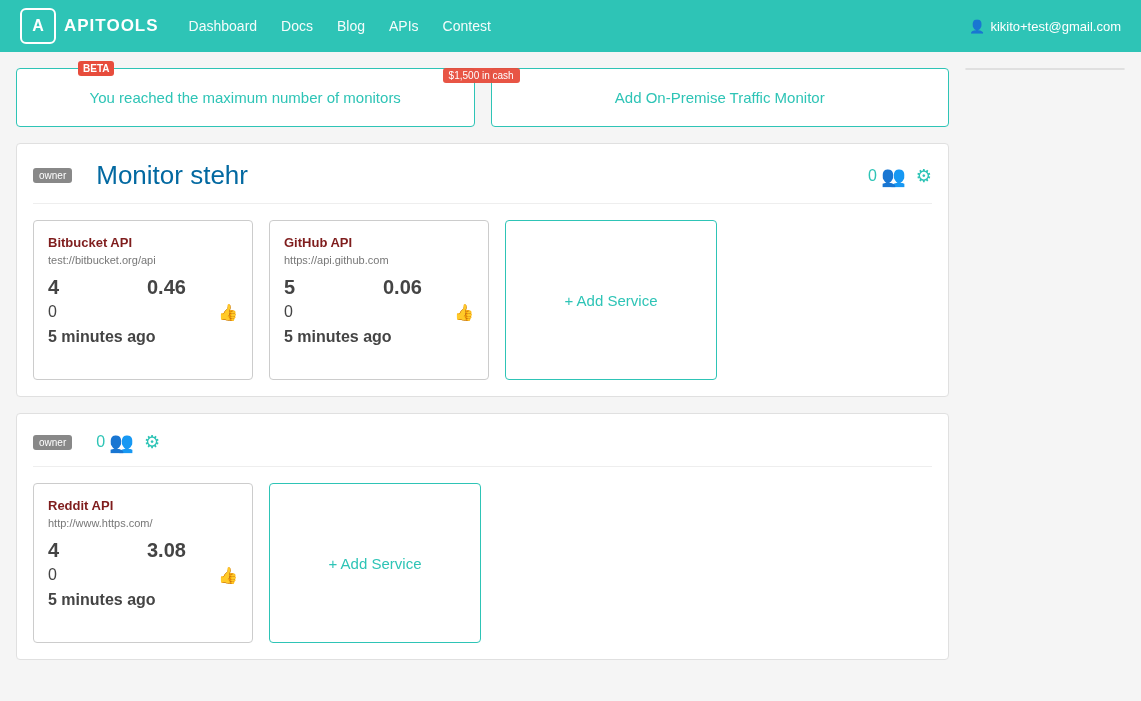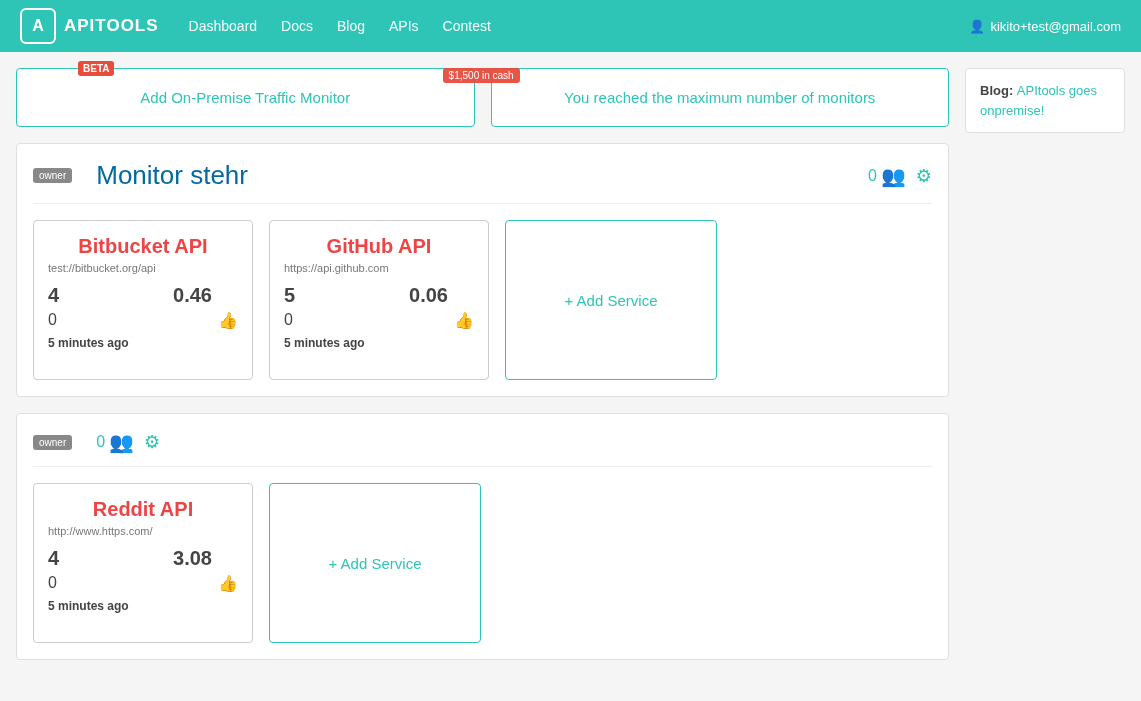--- a/index.html
+++ b/index.html
@@ -172,25 +172,24 @@
       flex-wrap: wrap;
     }
     .service-card {
       width: 220px;
       border: 1.5px solid #ccc;
       border-radius: 4px;
       padding: 14px;
       background: white;
     }
     .service-card-title {
-      color: #ef4444;
-      font-size: 20px;
+      color: #7f1d1d;
+      font-size: 13px;
       font-weight: 600;
       margin-bottom: 4px;
-      text-align: center;
     }
     .service-card-url {
       color: #777;
       font-size: 11px;
       margin-bottom: 10px;
     }
     .service-stats {
       display: grid;
       grid-template-columns: 1fr 1fr;
       gap: 4px 8px;
@@ -198,33 +197,33 @@
     }
     .stat-number {
       font-size: 20px;
       font-weight: 600;
       color: #444;
     }
     .stat-value {
       font-size: 20px;
       font-weight: 600;
       color: #444;
-      text-align: center;
+      text-align: left;
     }
     .stat-zero {
       font-size: 16px;
       color: #444;
     }
     .stat-thumb {
       color: #2ec4b6;
       font-size: 16px;
       text-align: right;
     }
     .service-time {
-      font-size: 12px;
+      font-size: 16px;
       font-weight: 600;
       color: #444;
       margin-top: 4px;
     }
 
     
     .add-service-card {
       width: 212px;
       border: 1.5px solid #2ec4b6;
       border-radius: 4px;
@@ -293,24 +292,24 @@
     <span>kikito+test@gmail.com</span>
   </div>
 </nav>
 
 <div class="main-container">
 
   <div class="content-area">
 
     <div class="top-banners">
       <div class="banner">
+        <span>You reached the maximum number of monitors</span>
+      </div>
+      <div class="banner">
         <span>Add On-Premise Traffic Monitor</span>
-      </div>
-      <div class="banner">
-        <span>You reached the maximum number of monitors</span>
       </div>
     </div>
 
     <div class="monitor-section">
       <div class="monitor-header">
         <span class="owner-badge">owner</span>
         <span class="monitor-title">Monitor stehr</span>
         <div class="monitor-actions">
           <span class="monitor-count">
             <span>0</span>
@@ -382,22 +381,18 @@
           <span class="add-service-label">+ Add Service</span>
         </div>
       </div>
     </div>
 
   </div>
 
   <div class="sidebar">
     <div class="sidebar-box">
 
-      <div class="sidebar-item">
-        <strong>Blog: </strong>
-        <a href="#" class="sidebar-link">APItools goes onpremise!</a>
-      </div>
 
 
     </div>
   </div>
 
 </div>
 
 </body></html>

